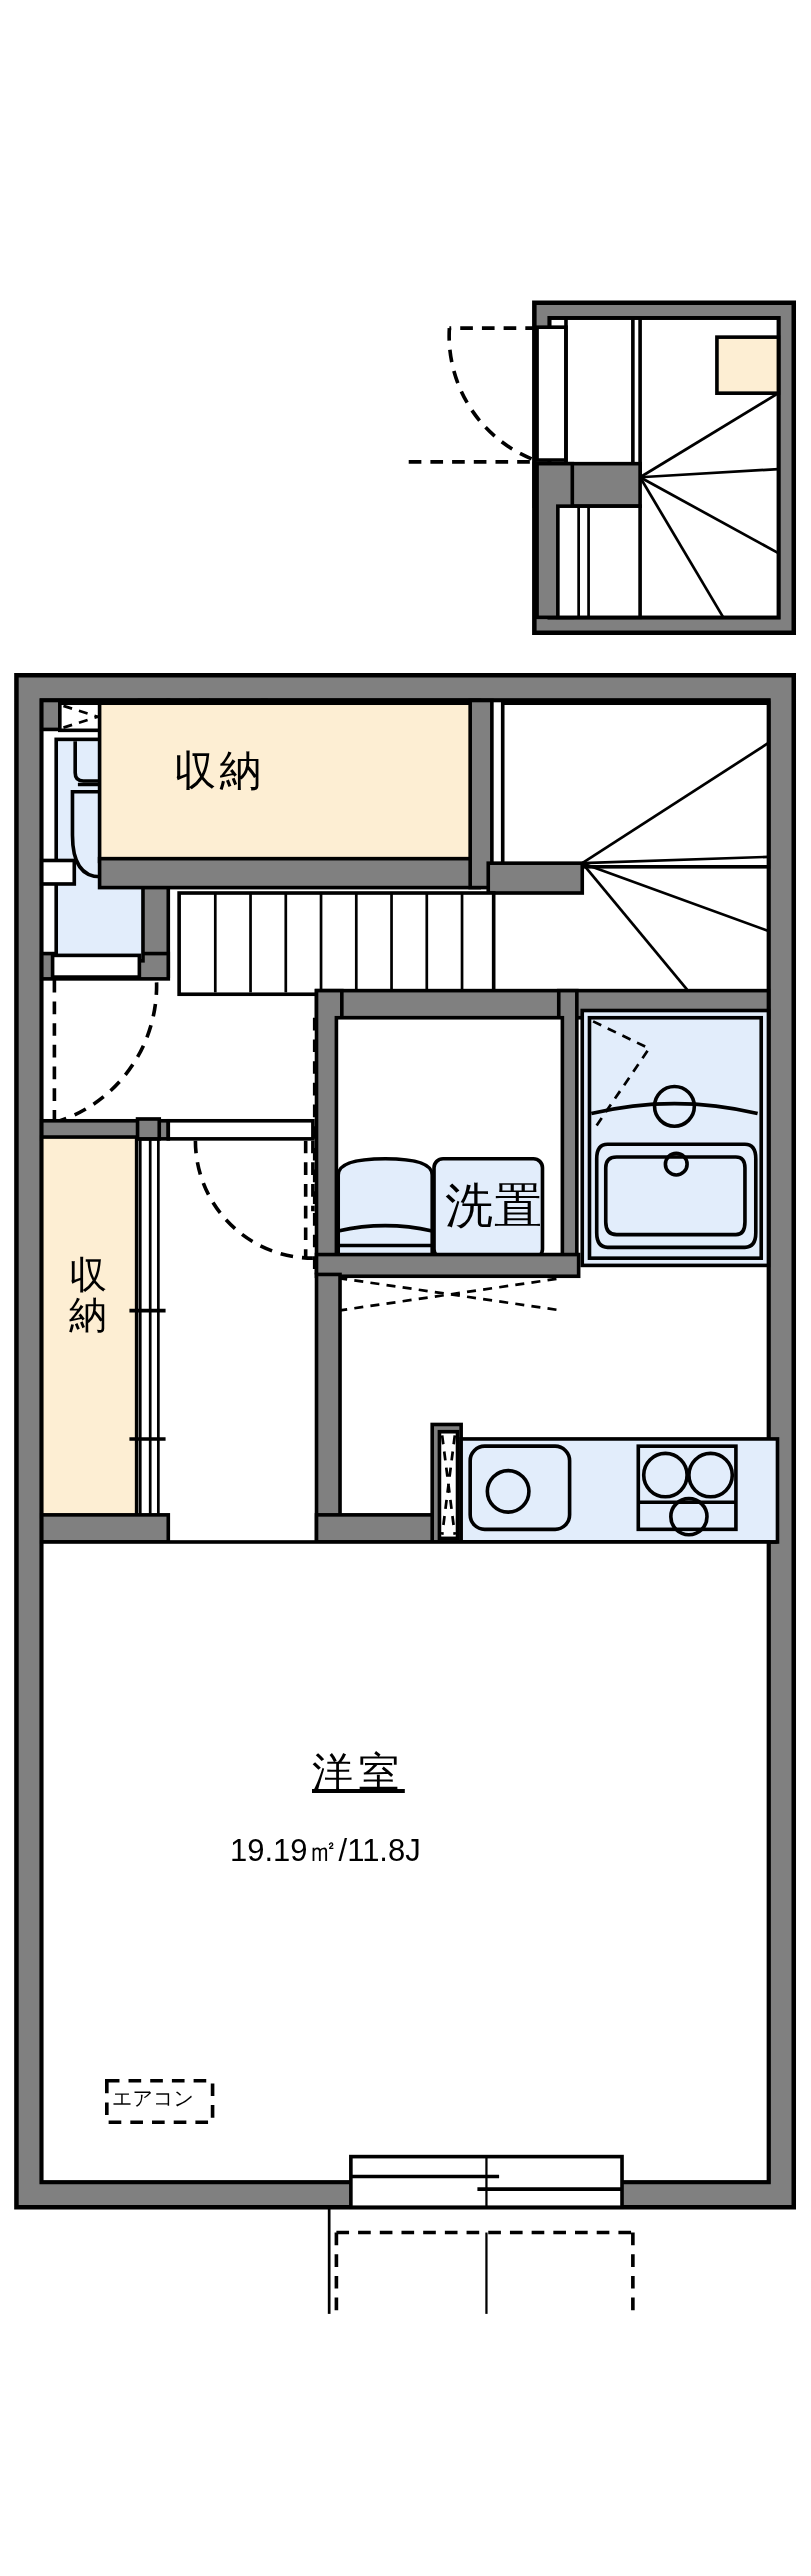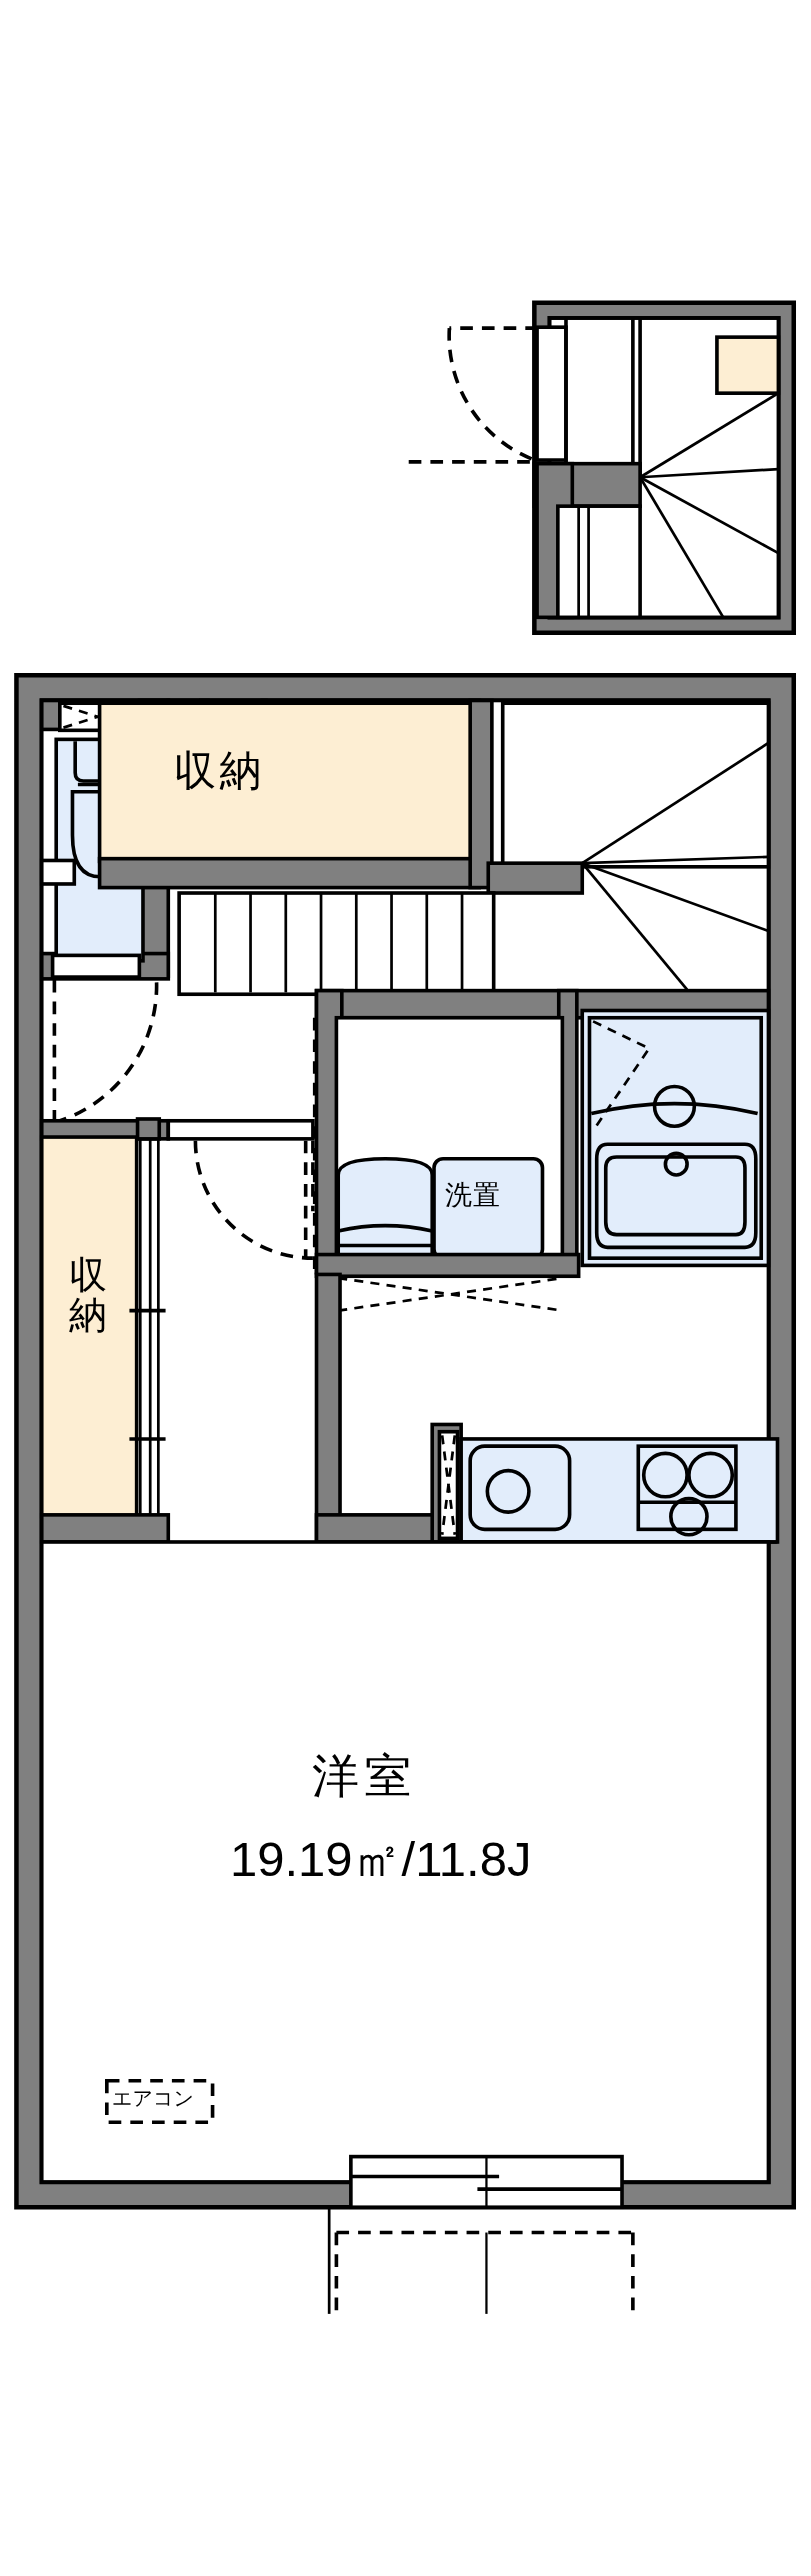--- a/index.html
+++ b/index.html
@@ -228,22 +228,22 @@
       <rect class="dsh" x="118" y="2302" width="117" height="46" fill="#ffffff"></rect>
     </g>
 
   </g>
 </svg>
 
 <div class="lbl" style="left:174px;top:750px;font-size:42px;letter-spacing:3.6px;">収納</div>
 
 <div class="vlbl" style="left:50px;top:1256px;width:78px;font-size:38px;letter-spacing:1.8px;word-break:break-all;">収納</div>
 
-<div class="lbl" style="left:445px;top:1182px;font-size:27px;letter-spacing:0.9px;">洗置</div>
-
-<div class="lbl" style="left:312px;top:1752px;font-size:47px;letter-spacing:5.4px;">洋室</div>
-
-<div class="lbl" style="left:230px;top:1835px;font-size:49px;letter-spacing:0px;">19.19㎡/11.8J</div>
+<div class="lbl" style="left:445px;top:1182px;font-size:48px;letter-spacing:0.9px;">洗置</div>
+
+<div class="lbl" style="left:312px;top:1752px;font-size:41px;letter-spacing:5.4px;text-decoration:underline;">洋室</div>
+
+<div class="lbl" style="left:230px;top:1835px;font-size:31px;letter-spacing:0px;">19.19㎡/11.8J</div>
 
 <div class="lbl" style="left:112px;top:2088px;font-size:20px;letter-spacing:0px;">エアコン</div>
 
 </div>
 
 
 </body></html>

